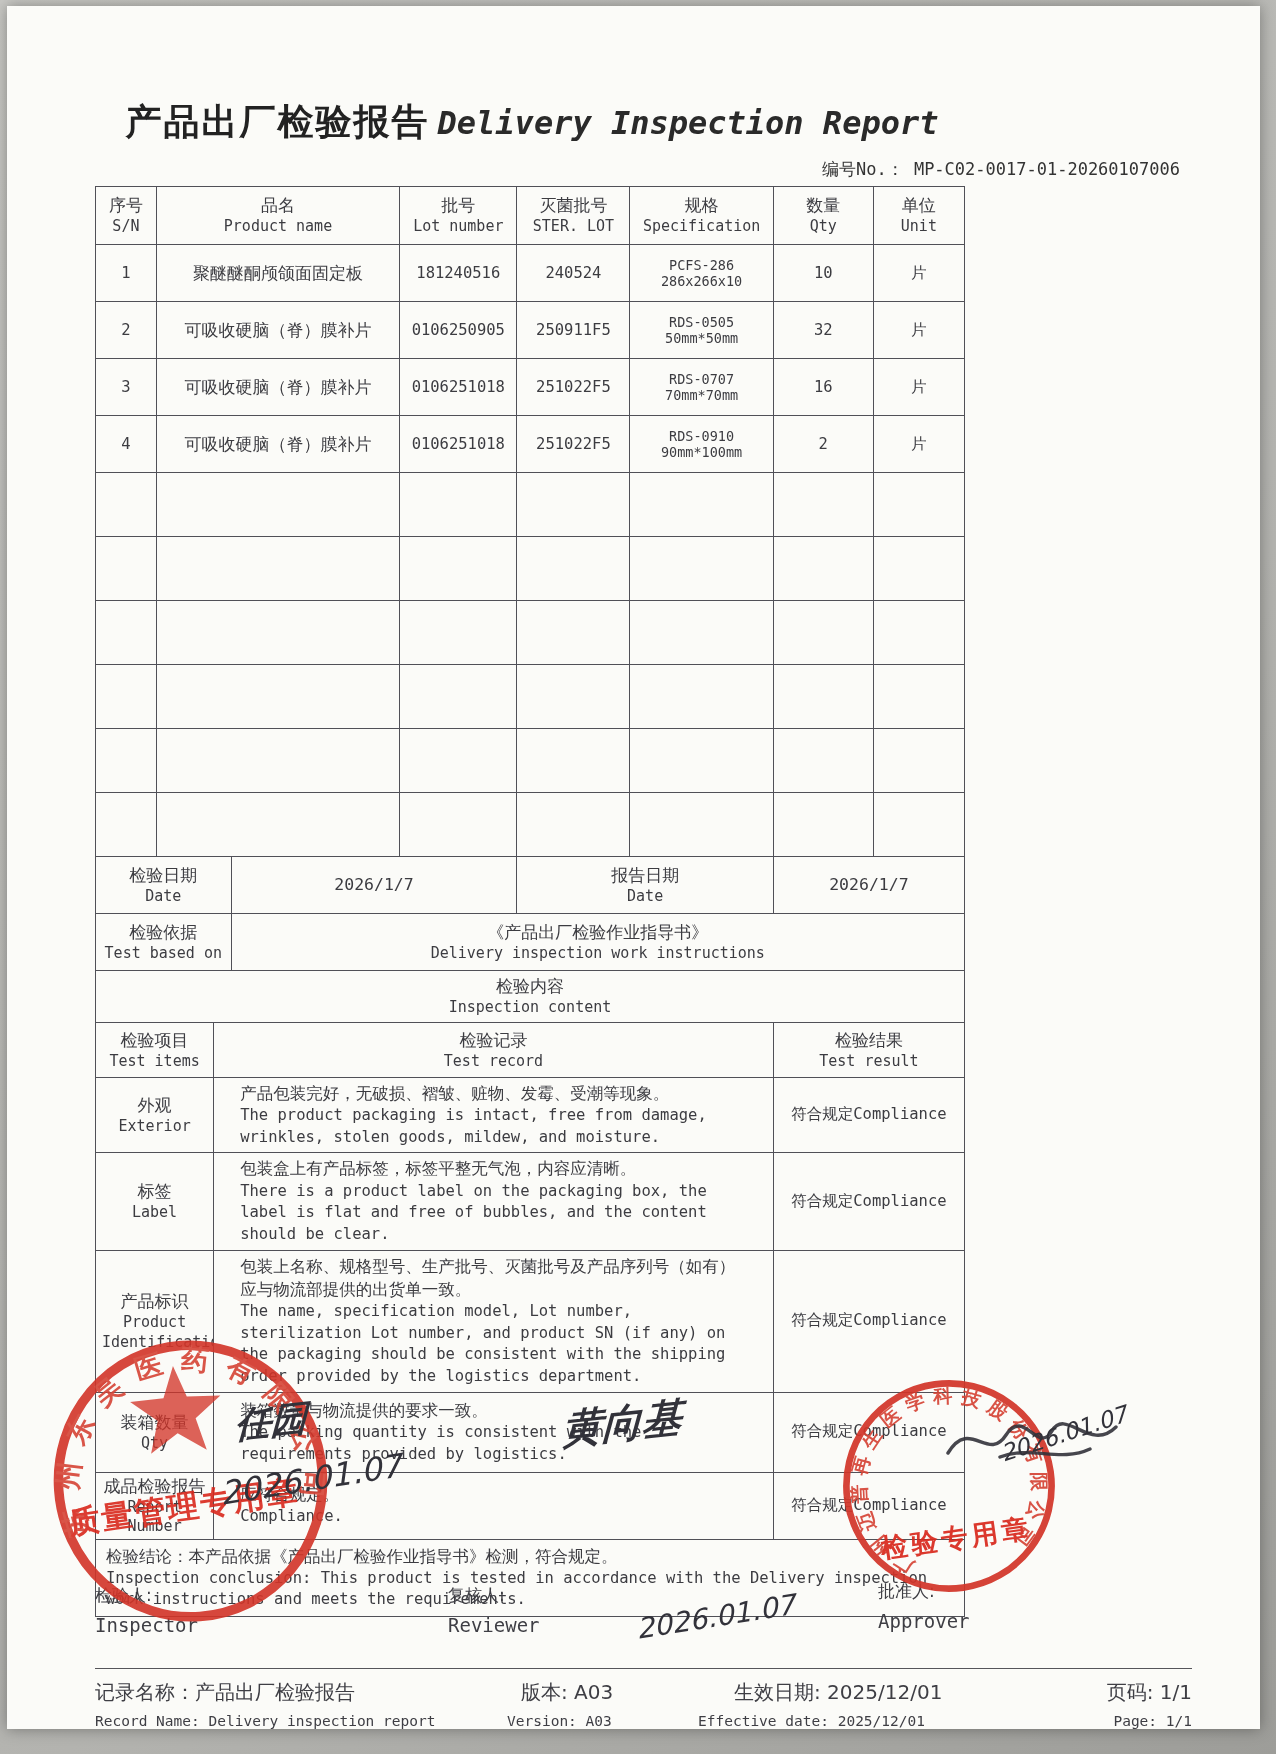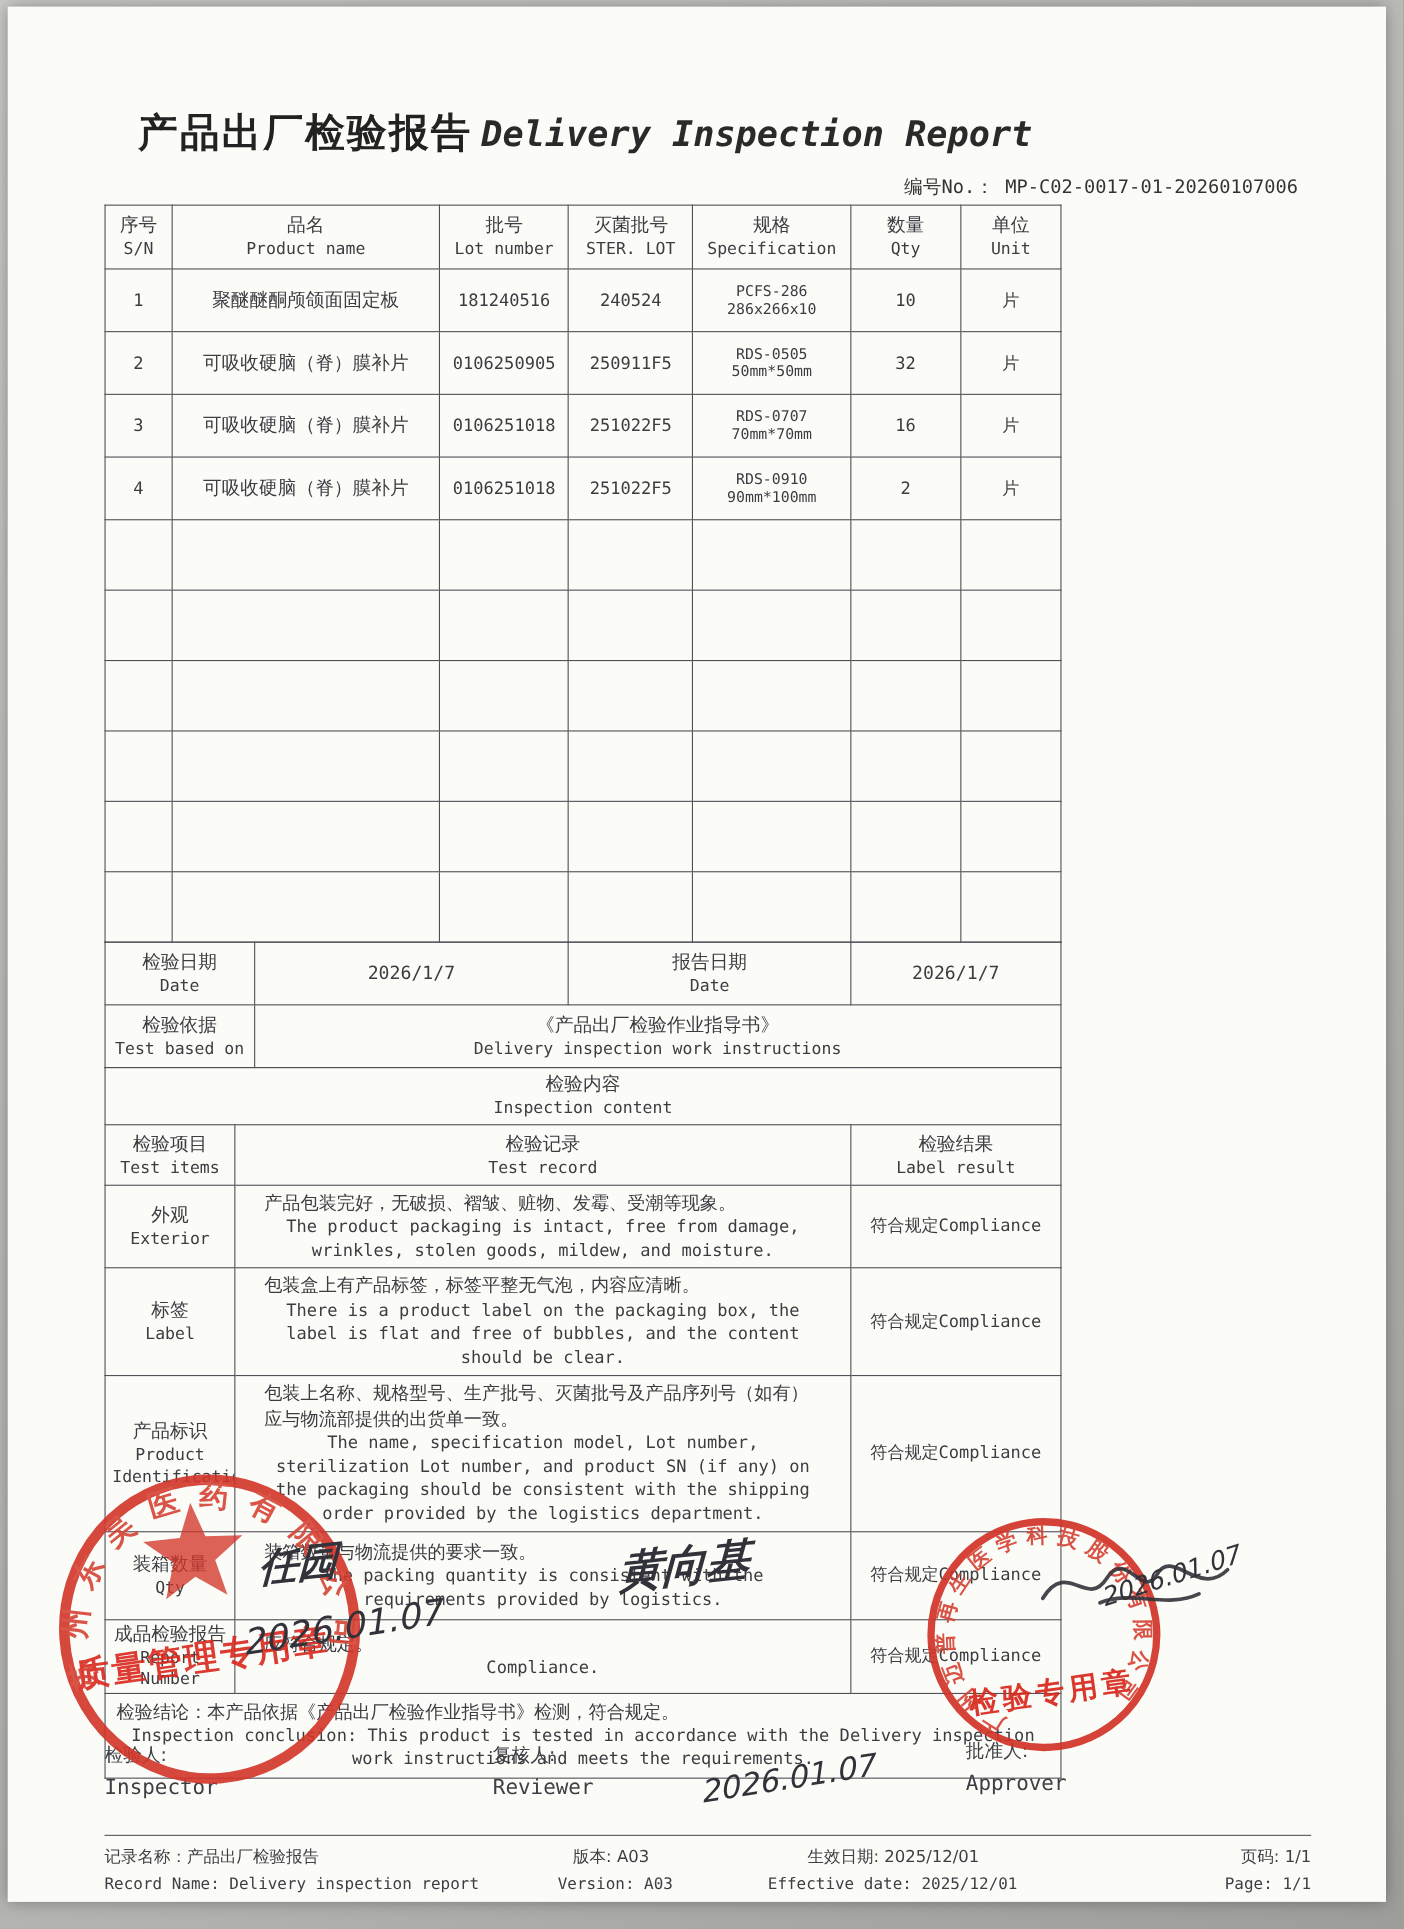--- a/index.html
+++ b/index.html
@@ -27,34 +27,34 @@
   .t-products td,.t-products th{text-align:center;}
   .t-products .val{font-size:15.5px;font-family:"DejaVu Sans Mono","DejaVu Sans",monospace;}
   .t-products .spec{font-size:13.5px;}
   .t-dates{position:absolute;left:95px;top:856px;}
   .t-dates td{text-align:center;}
   .t-insp{position:absolute;left:95px;top:970px;}
   .t-insp .label-cell{text-align:center;}
   .t-insp .record-cell{text-align:left;padding:4px 26px;}
   .t-insp .result-cell{text-align:center;}
   .rec-cn{font-size:16.5px;line-height:1.4;}
-  .rec-en{font-size:15.5px;line-height:1.4;font-family:"DejaVu Sans Mono","DejaVu Sans",monospace;text-align:center;}
+  .rec-en{font-size:15.5px;line-height:1.4;font-family:"DejaVu Sans Mono","DejaVu Sans",monospace;}
   .concl td{text-align:left;padding:5px 10px;}
   
   .sig-label{position:absolute;font-size:17px;color:#3e3e44;z-index:3;}
   .sig-label .en{display:block;font-size:19px;margin-top:6px;}
   .hand{position:absolute;z-index:8;color:#32323a;font-style:italic;white-space:nowrap;}
   .hand-name{font-size:36px;font-weight:600;transform:rotate(-6deg) skewX(-8deg);}
   .hand-date{font-size:28px;transform:rotate(-9deg) skewX(-6deg);}
   
   .stamp{position:absolute;z-index:6;}
   
   .footer{position:absolute;left:95px;top:1668px;width:1097px;
           border-top:1.6px solid #55555a;height:70px;}
-  .footer .f-cn{font-size:15px;color:#3e3e44;margin-top:10px;}
+  .footer .f-cn{font-size:20px;color:#3e3e44;margin-top:10px;}
   .footer .f-en{font-size:14.5px;color:#3e3e44;margin-top:7px;
                 font-family:"DejaVu Sans Mono","DejaVu Sans",monospace;}
   .f-block{position:absolute;top:0;}
 </style>
 </head>
 <body>
 
 <div class="scan">
   <div class="page"></div>
 
@@ -254,21 +254,21 @@
       <td class="label-cell">
         <div class="cn">检验项目</div>
         <div class="en">Test items</div>
       </td>
       <td class="label-cell">
         <div class="cn">检验记录</div>
         <div class="en">Test record</div>
       </td>
       <td class="label-cell">
         <div class="cn">检验结果</div>
-        <div class="en">Label result</div>
+        <div class="en">Test result</div>
       </td>
     </tr>
     </tbody>
       <tbody id="inspection-body">
         <tr style="height: 66px;">
           <td class="label-cell">
             <div class="cn">外观</div>
             <div class="en">Exterior</div>
           </td>
           <td class="record-cell">

